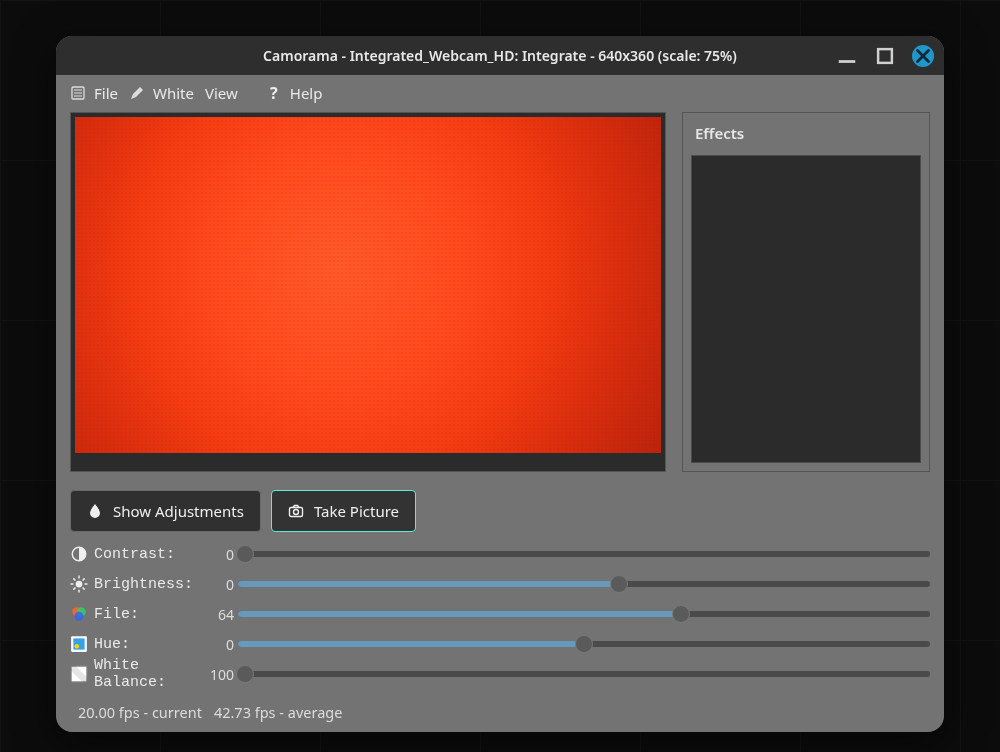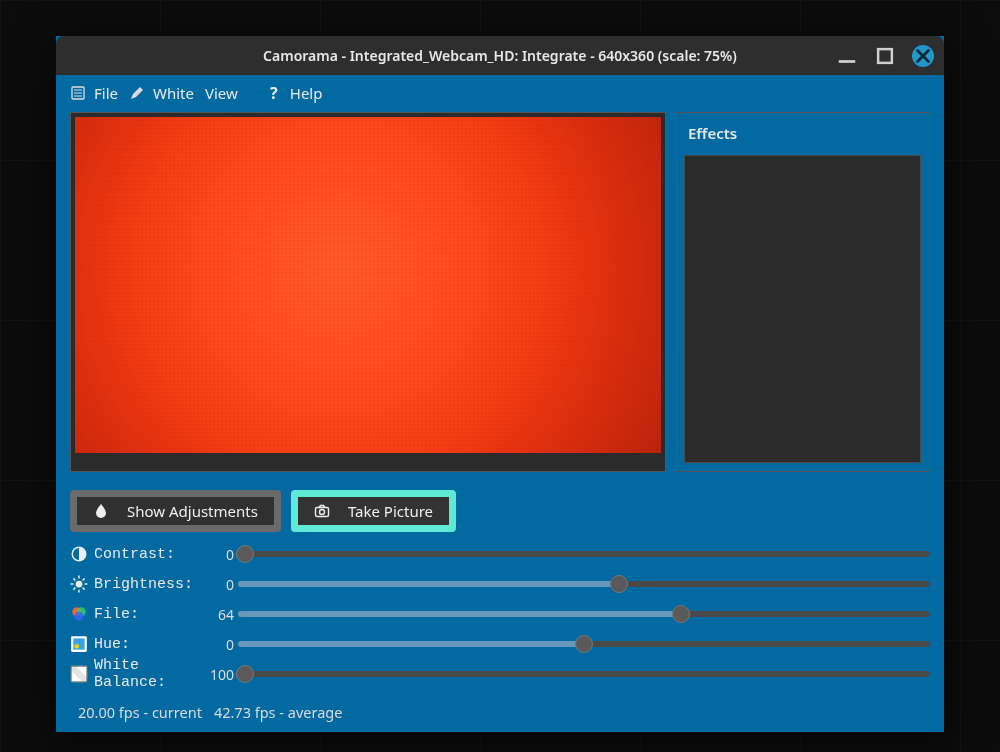--- a/index.html
+++ b/index.html
@@ -19,22 +19,22 @@
     background:
       linear-gradient(#131313 1px, transparent 1px) 0 0 / 160px 160px,
       linear-gradient(90deg, #131313 1px, transparent 1px) 0 0 / 160px 160px,
       #0c0c0c;
   }
   .window {
     position: absolute;
     left: 56px; top: 36px;
     width: 888px;
     height: 696px;
-    background: #0369a1;
-    border-radius: 0;
+    background: #737373;
+    border-radius: 16px;
     box-shadow: 0 10px 40px rgba(0,0,0,.6);
     display: flex;
     flex-direction: column;
     overflow: hidden;
   }
   .titlebar {
     height: 40px;
     background: #2e2e2e;
     display: flex;
     align-items: center;
@@ -86,21 +86,21 @@
   }
   .menu-item svg, .menu-item .glyph { width: 16px; height: 16px; color: #eee; display:inline-flex;align-items:center;justify-content:center;}
   .content {
     flex: 1;
     display: flex;
     flex-direction: column;
     padding: 0 14px 10px 14px;
   }
   .panels {
     display: flex;
-    gap: 9px;
+    gap: 16px;
   }
   .preview-frame {
     width: 596px;
     height: 360px;
     border: 1px solid #555;
     background: #2b2b2b;
     display: flex;
     align-items: flex-start;
     justify-content: center;
     padding: 4px 4px 18px 4px;
@@ -143,25 +143,25 @@
   }
   .toolbar {
     margin-top: 18px;
     display: flex;
     gap: 10px;
   }
   .tb-btn {
     height: 42px;
     padding: 0 16px;
     background: #333333;
-    border: 7px solid #5eead4;
+    border: 1px solid #5eead4;
     border-radius: 4px;
     display: flex;
     align-items: center;
-    gap: 18px;
+    gap: 10px;
     font-size: 15px;
     color: #efefef;
     cursor: pointer;
   }
   .tb-btn.active {
     background: #303030;
     border-color: #6a6a6a;
   }
   .tb-btn svg { width: 16px; height: 16px; }
   .sliders {

